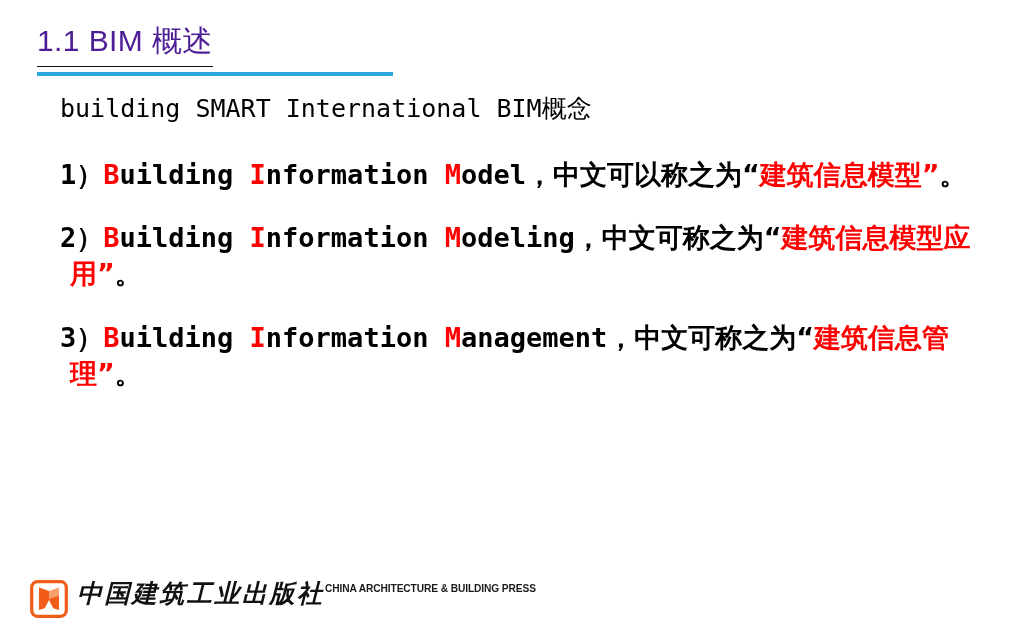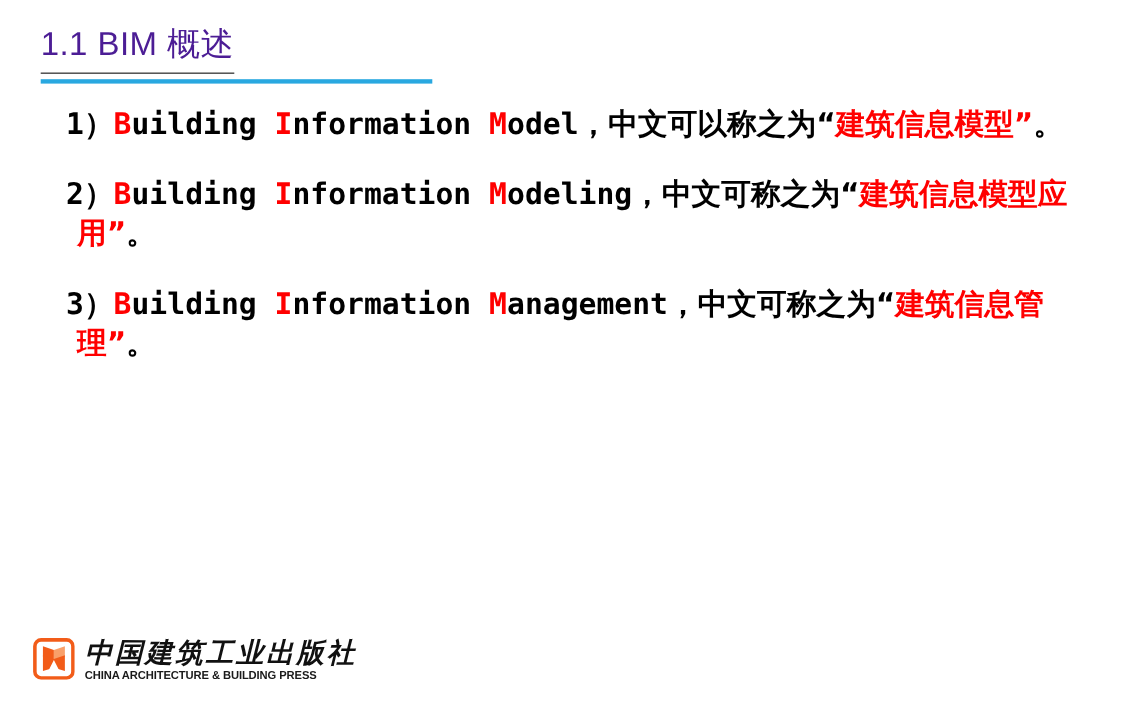--- a/index.html
+++ b/index.html
@@ -85,21 +85,21 @@
     align-items: flex-start;
     gap: 9px;
   }
   #logo-emblem {
     width: 38px;
     height: 38px;
     flex: 0 0 auto;
   }
   #logo-wordmarks {
     display: flex;
-    flex-direction: column;
+    flex-direction: row;
     justify-content: flex-start;
     padding-top: 1px;
   }
   #logo-cn {
     font-family: "DejaVu Sans", "Liberation Sans", sans-serif;
     font-size: 25px;
     font-weight: 700;
     font-style: italic;
     color: #111111;
     letter-spacing: 2.5px;
@@ -122,20 +122,21 @@
 </head>
 <body>
 
 <div id="title-block">
   <div id="page-title">1.1 BIM 概述</div>
   <div id="title-rule"></div>
 </div>
 
 <div id="content">
 
+  <div class="para lead">building SMART International BIM概念</div>
 
   <div class="para item" id="item-0"><span class="blk">1）</span><span class="red">B</span><span class="blk">uilding </span><span class="red">I</span><span class="blk">nformation </span><span class="red">M</span><span class="blk">odel</span><span class="cjk blk">，</span><span class="cjk blk">中文可以称之为</span><span class="cjk blk">“</span><span class="cjk red">建筑信息模型</span><span class="cjk red">”</span><span class="cjk blk">。</span></div>
   <div class="para item" id="item-1"><span class="blk">2）</span><span class="red">B</span><span class="blk">uilding </span><span class="red">I</span><span class="blk">nformation </span><span class="red">M</span><span class="blk">odeling</span><span class="cjk blk">，</span><span class="cjk blk">中文可称之为</span><span class="cjk blk">“</span><span class="cjk red">建筑信息模型应用</span><span class="cjk red">”</span><span class="cjk blk">。</span></div>
   <div class="para item" id="item-2"><span class="blk">3）</span><span class="red">B</span><span class="blk">uilding </span><span class="red">I</span><span class="blk">nformation </span><span class="red">M</span><span class="blk">anagement</span><span class="cjk blk">，</span><span class="cjk blk">中文可称之为</span><span class="cjk blk">“</span><span class="cjk red">建筑信息管理</span><span class="cjk red">”</span><span class="cjk blk">。</span></div>
 
 </div>
 
 <div id="footer-logo">
   <svg id="logo-emblem" viewBox="0 0 40 40">
     <rect x="1.8" y="1.8" width="36.4" height="36.4" rx="6" ry="6" fill="none" stroke="#f25c19" stroke-width="3.4"></rect>

